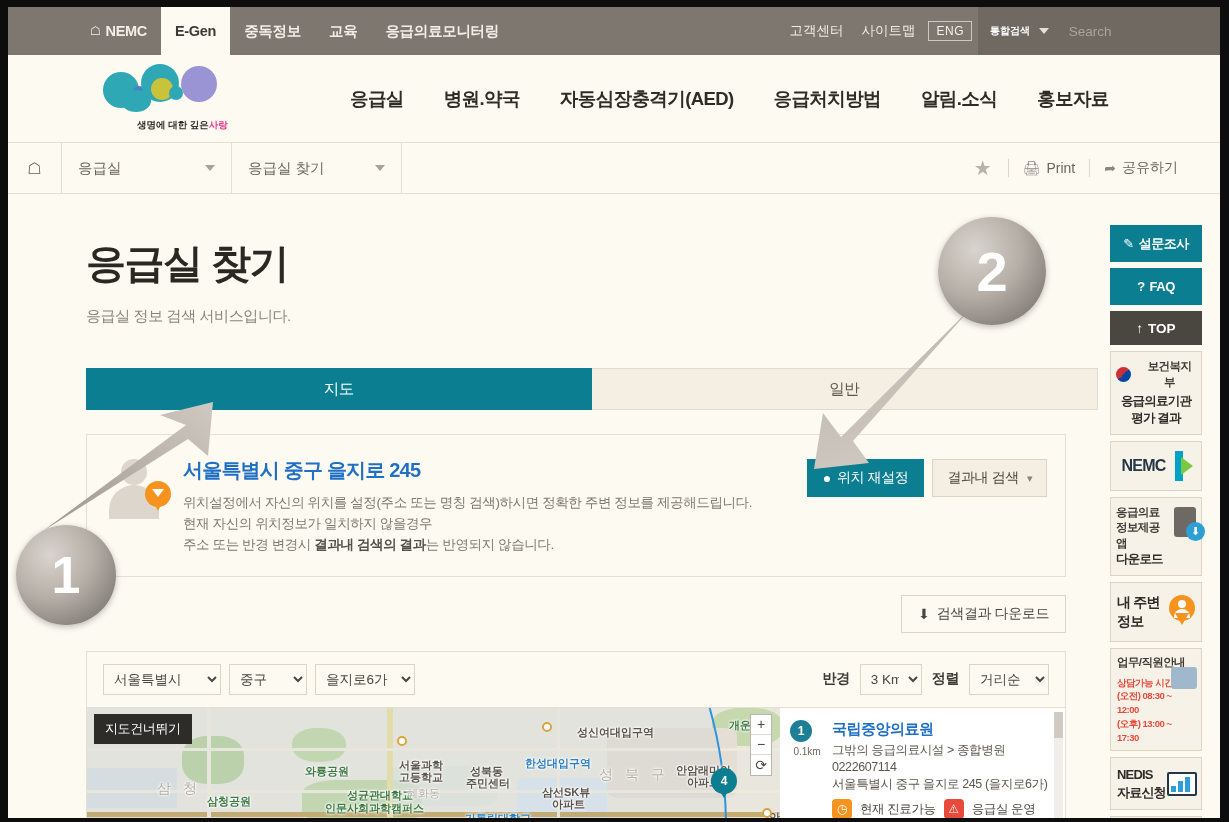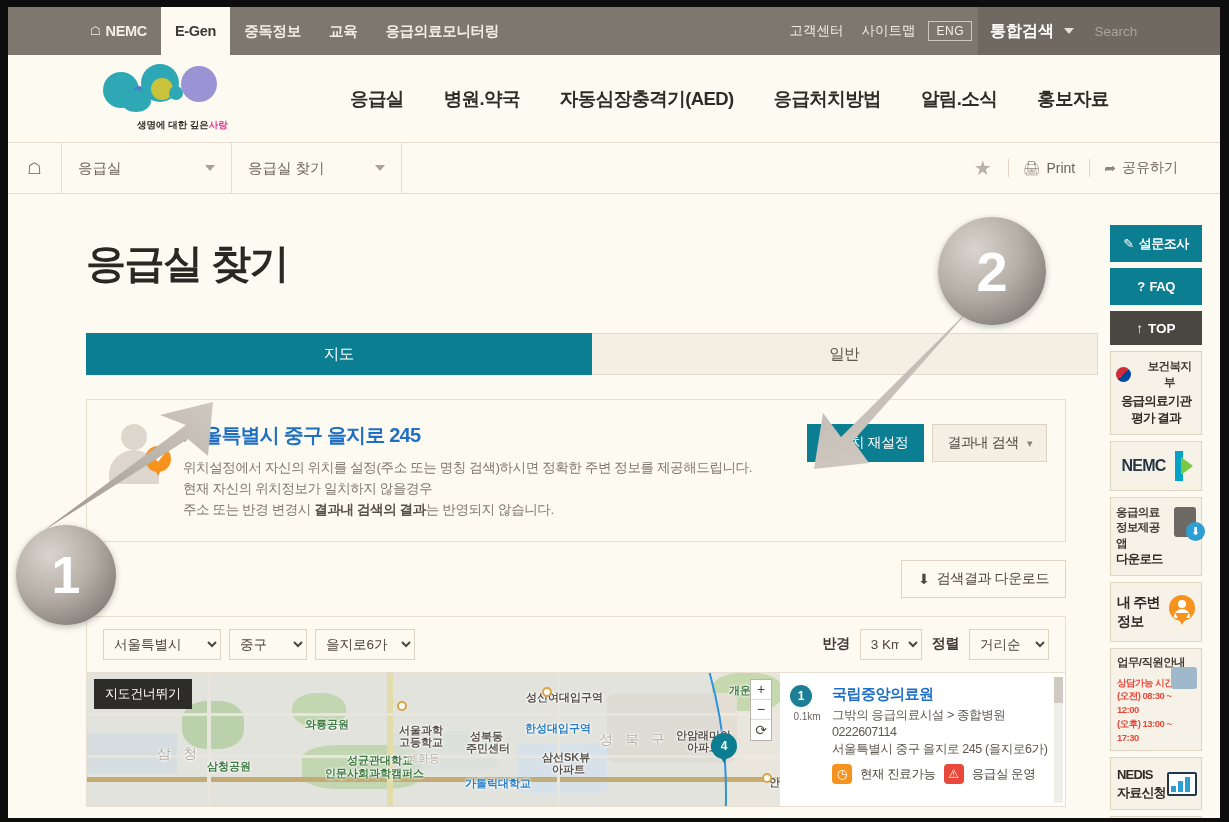--- a/index.html
+++ b/index.html
@@ -43,21 +43,21 @@
     color:#efe9df; font-size:13.5px; padding:0 9px; cursor:pointer; white-space:nowrap;
   }
   .eng-box {
     border:1px solid #cfc8be; color:#f4f0e8; font-size:12px;
     padding:2px 7px; margin:0 6px 0 4px; cursor:pointer; letter-spacing:.5px;
   }
   .search-wrap {
     display:flex; align-items:center; background:#6f6961; height:48px;
     padding:0 10px 0 12px; width:242px;
   }
-  .search-sel { color:#fff; font-size:16px; font-weight:bold; white-space:nowrap; cursor:pointer;}
+  .search-sel { color:#fff; font-size:10px; font-weight:bold; white-space:nowrap; cursor:pointer;}
   .caret-d { display:inline-block; margin-left:6px; border-left:5px solid transparent; border-right:5px solid transparent; border-top:6px solid #e6e0d6; vertical-align:middle;}
   .sep-v { width:1px; height:18px; background:#938d85; margin:0 10px; }
   .search-input {
     flex:1; background:transparent; border:0; outline:0;
     color:#d9d3c9; font-size:13.5px; font-family:inherit;
   }
   .search-input::placeholder { color:#aaa49b; }
 
   
   .header { height:87px; background:#fdfaf2; display:flex; align-items:center; }
@@ -333,20 +333,21 @@
         <span class="divider-v"></span>
         <span class="crumb-act">
           <span class="ic">➦</span>
           <span>공유하기</span>
         </span>
       </div>
     </div>
 
     <div class="content">
       <h1 class="h1">응급실 찾기</h1>
+      <div class="sub">응급실 정보 검색 서비스입니다.</div>
 
       <div class="tabs">
         <div class="tab active">지도</div>
         <div class="tab idle">일반</div>
       </div>
 
       <div class="infobox">
         <div class="ghost-user">
           <span class="gu-head"></span>
           <span class="gu-body"></span>
@@ -411,30 +412,30 @@
             <div class="msub" style="left:430px;top:70px;width:90px;height:50px;border-radius:10%;background:#dde4ea;"></div>
             <div class="mroad" style="left:0;top:104px;width:693px;height:5px;background:#c8ab6f;"></div>
             <div class="mroad" style="left:300px;top:0;width:6px;height:133px;background:#e8dfa8;"></div>
             <div class="mroad" style="left:120px;top:0;width:4px;height:133px;background:#efe9dc;"></div>
             <div class="mroad" style="left:0;top:40px;width:693px;height:3px;background:#efe9dc;"></div>
             <div class="mroad" style="left:0;top:82px;width:693px;height:3px;background:#efe9dc;"></div>
             <div class="mroad" style="left:470px;top:0;width:3px;height:133px;background:#efe9dc;"></div>
             <div style="position:absolute;left:-260px;top:-330px;width:900px;height:900px;border:2px solid #2f93e0;border-radius:50%;background:rgba(120,180,230,.05);"></div>
             <span class="mlabel gray big" style="left: 70px; top: 72px;">삼 청</span>
             <span class="mlabel green" style="left: 120px; top: 86px;">삼청공원</span>
-            <span class="mlabel green" style="left: 218px; top: 44px;">와룡공원</span>
+            <span class="mlabel green" style="left: 218px; top: 56px;">와룡공원</span>
             <span class="mlabel" style="left: 312px; top: 50px;">서울과학</span>
             <span class="mlabel" style="left: 312px; top: 62px;">고등학교</span>
             <span class="mlabel" style="left: 383px; top: 56px;">성북동</span>
             <span class="mlabel" style="left: 379px; top: 68px;">주민센터</span>
             <span class="mlabel green" style="left: 260px; top: 80px;">성균관대학교</span>
             <span class="mlabel green" style="left: 238px; top: 93px;">인문사회과학캠퍼스</span>
             <span class="mlabel gray" style="left: 320px; top: 78px;">혜화동</span>
             <span class="mlabel blue" style="left: 378px; top: 103px;">가톨릭대학교</span>
-            <span class="mlabel" style="left: 439px; top: 17px;">성신여대입구역</span>
+            <span class="mlabel" style="left: 490px; top: 17px;">성신여대입구역</span>
             <span class="mlabel green" style="left: 642px; top: 10px;">개운산</span>
             <span class="mlabel gray big" style="left: 512px; top: 58px;">성 북 구</span>
             <span class="mlabel" style="left: 589px; top: 55px;">안암래미안</span>
             <span class="mlabel" style="left: 600px; top: 67px;">아파트</span>
             <span class="mlabel" style="left: 455px; top: 77px;">삼선SK뷰</span>
             <span class="mlabel" style="left: 465px; top: 89px;">아파트</span>
             <span class="mlabel" style="left: 682px; top: 102px;">안암역</span>
             <span class="mlabel blue" style="left: 438px; top: 48px;">한성대입구역</span>
             <div class="mpin" style="left: 624px; top: 60px;">4</div>
             <div style="position:absolute;left:455px;top:14px;width:10px;height:10px;border-radius:50%;border:2px solid #d9a441;background:#fff;z-index:5;"></div>

